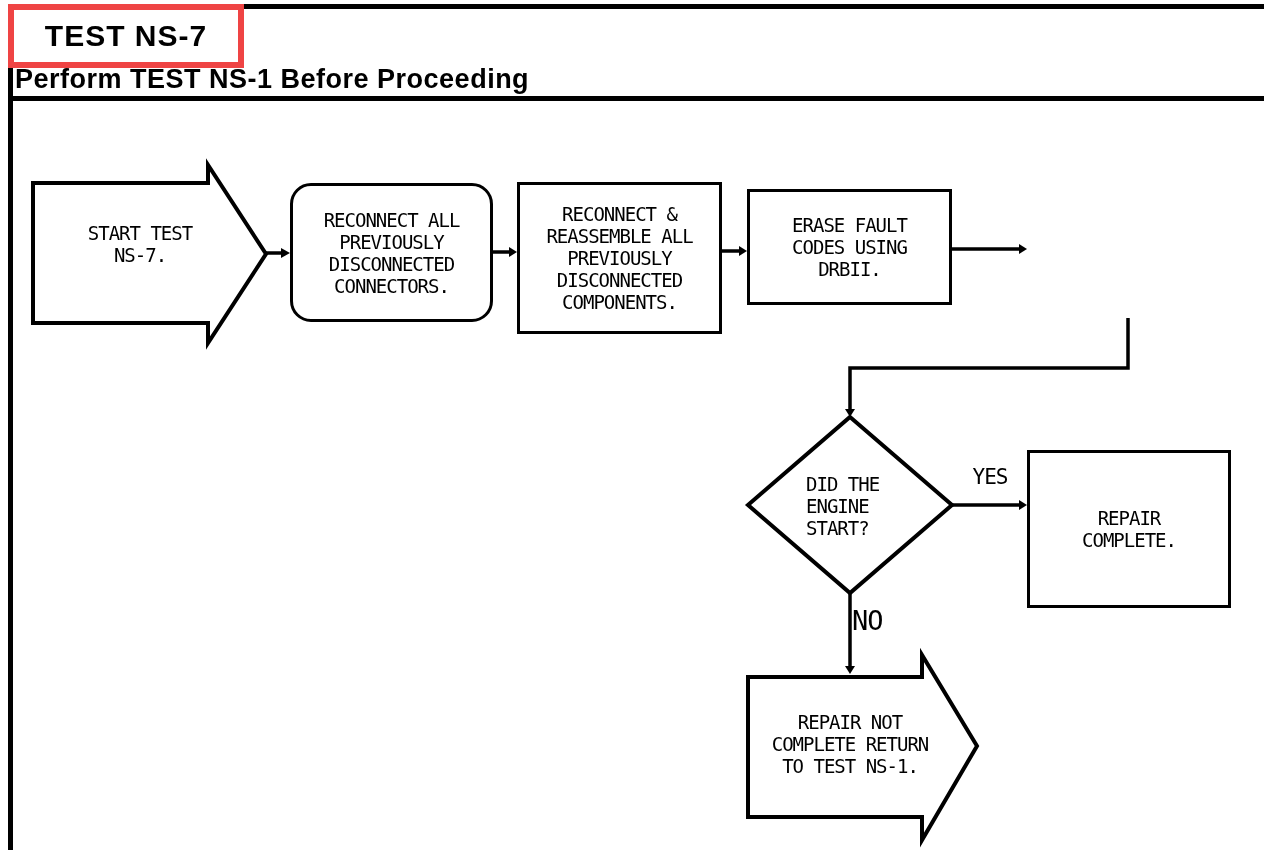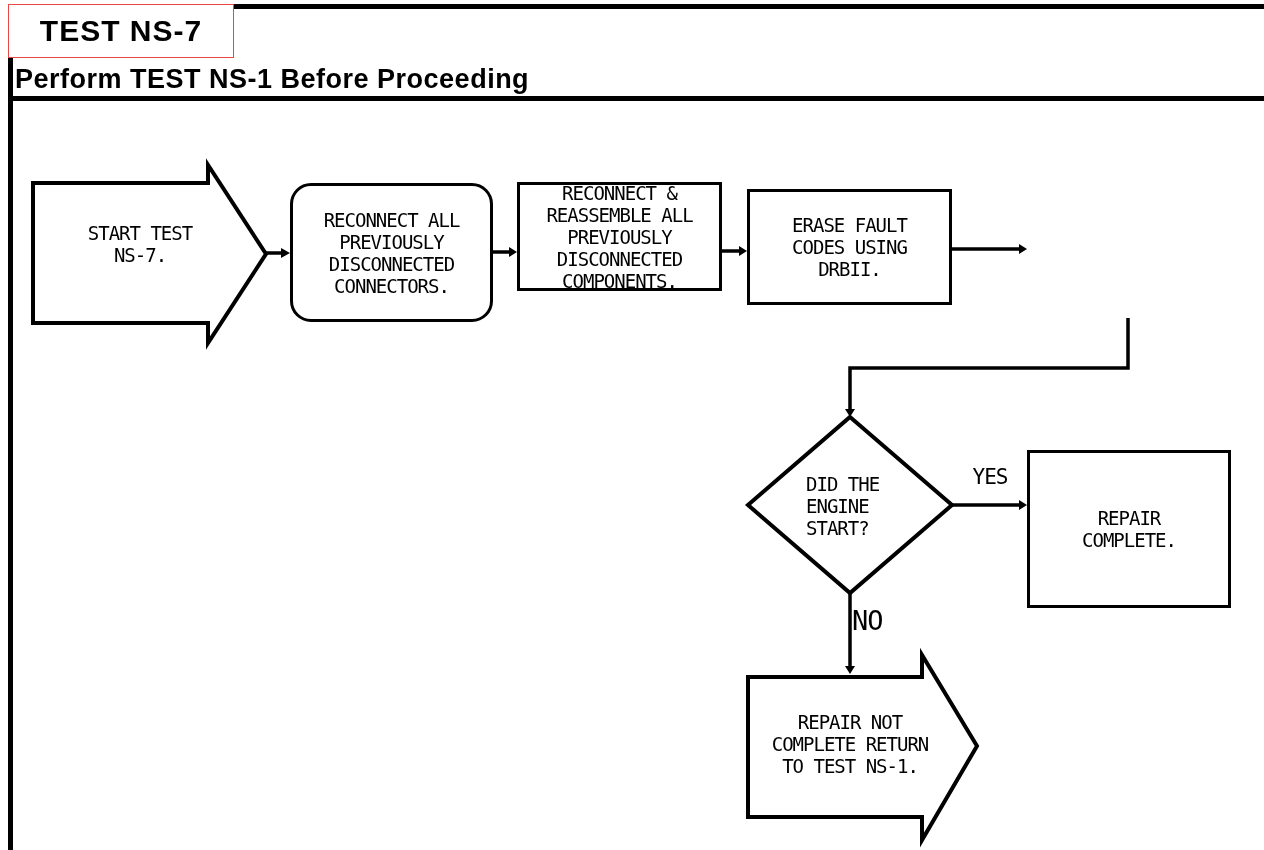--- a/index.html
+++ b/index.html
@@ -32,21 +32,21 @@
   .header-rule {
     position: absolute;
     left: 8px; top: 96px;
     width: 1256px; height: 5px;
     background: #000;
   }
   .test-id-box {
     position: absolute;
     left: 8px; top: 4px;
     width: 224px; height: 52px;
-    border: 1px solid #ef4444;
+    border: 6px solid #ef4444;
     background: #fff;
     display: flex;
     align-items: center;
     justify-content: center;
   }
   .test-id-label {
     font-family: "Liberation Sans", sans-serif;
     font-weight: bold;
     font-size: 30px;
     letter-spacing: 1px;
@@ -91,21 +91,21 @@
   .process-box {
     position: absolute;
     border: 3px solid #000;
     background: #fff;
     display: flex;
     align-items: center;
     justify-content: center;
     box-sizing: border-box;
   }
   .box-step1 { left: 290px; top: 183px; width: 203px; height: 139px; border-radius: 21px; }
-  .box-step2 { left: 517px; top: 182px; width: 205px; height: 109px; }
+  .box-step2 { left: 517px; top: 182px; width: 205px; height: 152px; }
   .box-step3 { left: 747px; top: 189px; width: 205px; height: 116px; }
   .box-step4 { left: 1027px; top: 180px; width: 203px; height: 138px; }
   .box-repair-complete { left: 1027px; top: 450px; width: 204px; height: 158px; }
 
   .start-label {
     left: 45px; top: 222px; width: 190px;
   }
   .decision-label {
     left: 806px; top: 473px; width: 130px;
     text-align: left;

